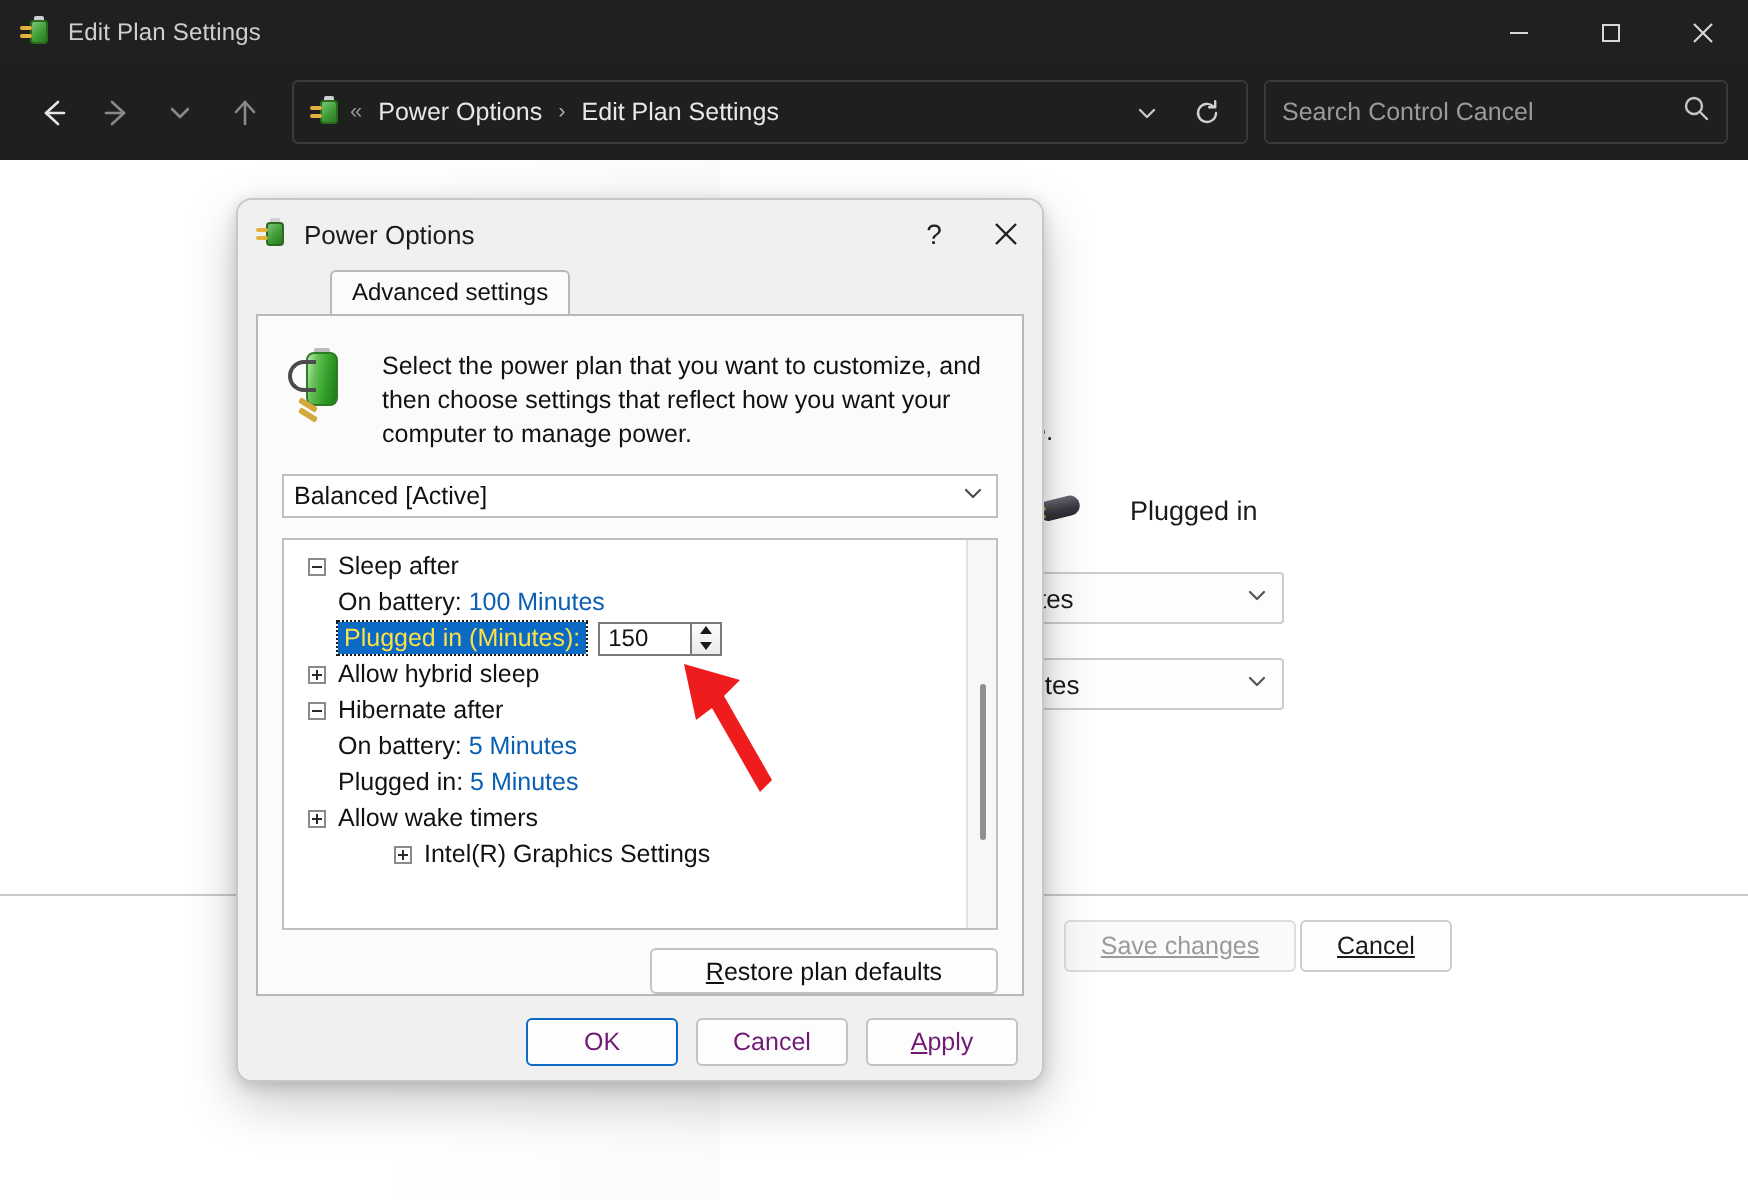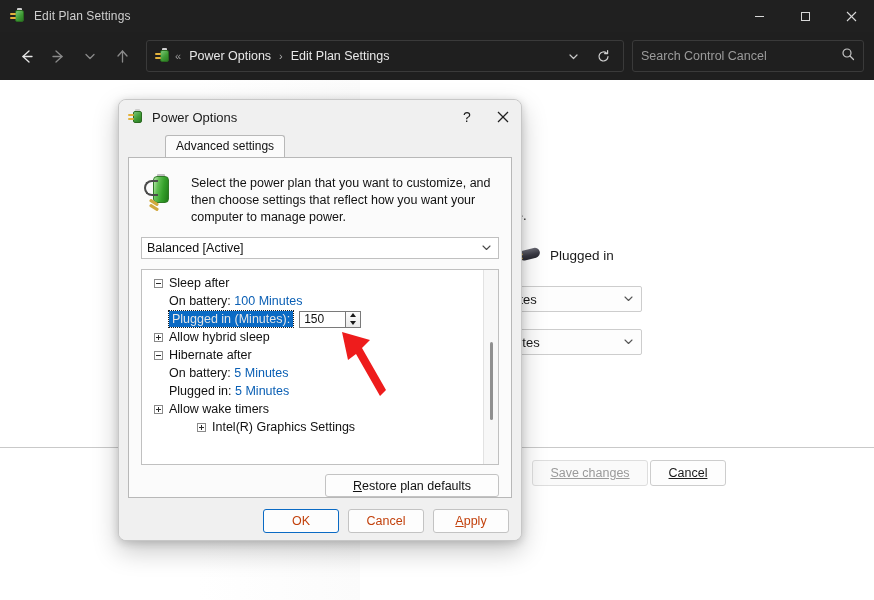--- a/index.html
+++ b/index.html
@@ -89,21 +89,21 @@
   .cp-fade {
     position:absolute; left:0; top:0; bottom:0; width: 360px;
     background: linear-gradient(to right,#ffffff 0%, #ffffff 55%, #fbfbfb 100%);
   }
   .cp-text-use {
     position: absolute; left: 502px; top: 128px;
     font-size: 13px; color: #1a1a1a;
   }
   .cp-pluggedin {
     position: absolute; left: 516px; top: 166px;
-    display: flex; align-items: center; gap: 8px;
+    display: flex; align-items: center; gap: 23px;
     font-size: 13.5px; color: #1a1a1a;
   }
   .acplug {
     width: 26px; height: 18px; position: relative; display:inline-block;
   }
   .acplug .ac-body {
     position:absolute; left:4px; top:3px; width: 20px; height: 10px;
     background: linear-gradient(180deg,#6a6a74 0%, #3a3a44 60%, #2a2a32 100%);
     border-radius: 5px 7px 7px 5px; transform: rotate(-14deg);
   }
@@ -239,21 +239,21 @@
   }
   .tbox.plus::after {
     content:""; position:absolute; left: 3px; top: 1px;
     width: 1px; height: 5px; background: #2a2a2a;
   }
   .ind-0 { padding-left: 12px; }
   .ind-1 { padding-left: 27px; }
   .ind-2 { padding-left: 55px; }
   .lbl-blue { color: #0a5fb4; }
   .sel-label {
-    background: #0a6ac4; color: #e5e5e5; padding: 1px 3px;
+    background: #0a6ac4; color: #fde047; padding: 1px 3px;
     outline: 1px dotted #1a1a1a; outline-offset: 0px;
   }
   .spin-wrap {
     display: inline-flex; align-items: center; margin-left: 6px;
     height: 17px;
   }
   .spin-field {
     width: 47px; height: 17px; border: 1px solid #7a7a7a;
     background: #fff; font-size: 12px; color: #111;
     display: flex; align-items: center; padding-left: 4px;
@@ -289,21 +289,21 @@
   .u { text-decoration: underline; }
 
   .dlg-footer {
     flex: 0 0 46px; display: flex; align-items: center;
     justify-content: flex-end; gap: 9px; padding: 0 12px;
     background: #f0f0f0;
   }
   .fbtn {
     width: 76px; height: 24px; border: 1px solid #c3c3c3; background: #fdfdfd;
     border-radius: 3px; display:flex; align-items:center; justify-content:center;
-    font-size: 12.5px; color: #c2410c;
+    font-size: 12.5px; color: #701a75;
   }
   .fbtn.default { border: 1px solid #0a6ac4; }
 
   
   #red-arrow { position: absolute; left: 336px; top: 312px;
     width: 92px; height: 92px; pointer-events: none; }
 </style>
 </head>
 <body>
 

